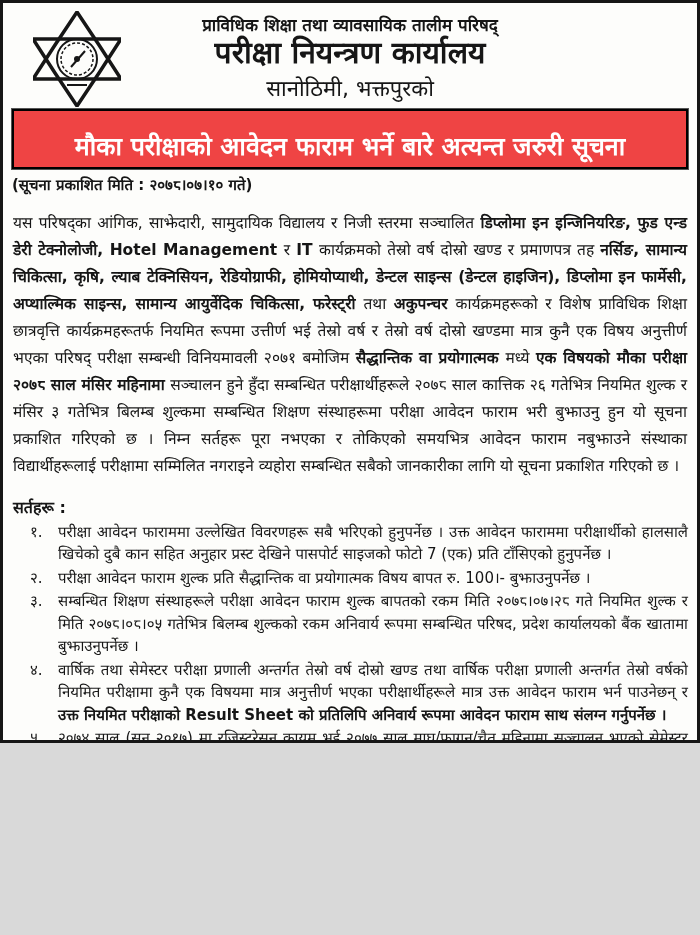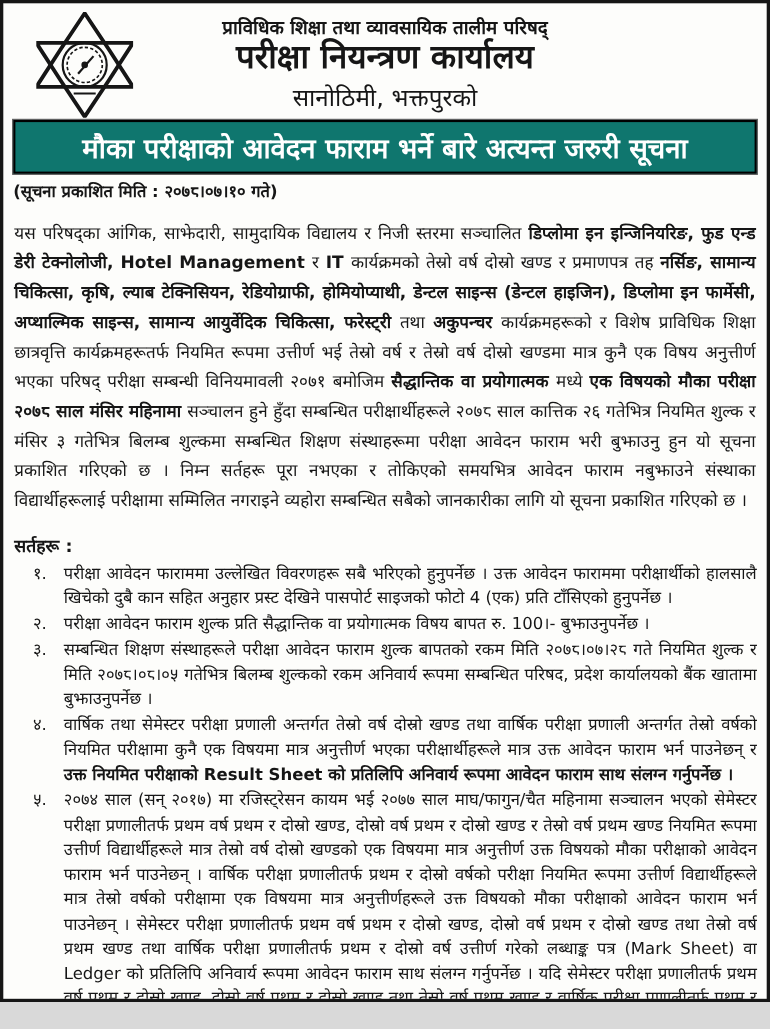--- a/index.html
+++ b/index.html
@@ -1,18 +1,18 @@
 <!DOCTYPE html>
 <html lang="ne"><head>
 <meta charset="utf-8">
 <style>
   html, body { margin:0; padding:0; background:#d9d9d9; }
   .page {
     position: relative;
-    width: 700px; height: 911px;
+    width: 700px; height: 743px;
     box-sizing: border-box;
     margin: 0 auto;
     background: #fdfdfb;
     border: 3px solid #161616;
     color: #161616;
     font-family: "DejaVu Sans", "Liberation Sans", sans-serif;
     overflow: hidden;
     padding: 6px 9px 4px 9px;
   }
   .b { font-weight: bold; }
@@ -22,28 +22,28 @@
     position: absolute; left: 30px; top: 8px;
     width: 88px; height: 96px;
   }
   .hdr { text-align: center; }
   .hdr-l1 { font-size: 17px; font-weight: bold; margin-top: 4px; }
   .hdr-l2 { font-size: 30px; font-weight: bold; line-height: 1.15; }
   .hdr-l3 { font-size: 22px; font-weight: 400; margin-top: 1px; }
 
   .banner {
     margin: 7px 0 5px 0;
-    background: #0f766e;
+    background: #ef4444;
     color: #ffffff;
     border: 2px solid #000;
     outline: 1px solid #555;
     text-align: center;
     font-size: 25px;
     font-weight: bold;
-    padding: 6px 0 5px 0;
+    padding: 17px 0 5px 0;
   }
 
   .date-line { text-align: left; font-size: 15px; font-weight: bold; margin: 3px 0 5px 0; }
 
   .intro {
     font-size: 15.5px;
     line-height: 27px;
     text-align: justify;
     margin: 16px 1px;
   }
@@ -82,21 +82,21 @@
 
   <div class="date-line">(सूचना प्रकाशित मिति : २०७८।०७।१० गते)</div>
 
   <p class="intro"><span>यस परिषद्का आंगिक, साझेदारी, सामुदायिक विद्यालय र निजी स्तरमा सञ्चालित </span><span class="b">डिप्लोमा इन इन्जिनियरिङ, फुड एन्ड डेरी टेक्नोलोजी, Hotel Management </span><span>र </span><span class="b">IT </span><span>कार्यक्रमको तेस्रो वर्ष दोस्रो खण्ड र प्रमाणपत्र तह </span><span class="b">नर्सिङ, सामान्य चिकित्सा, कृषि, ल्याब टेक्निसियन, रेडियोग्राफी, होमियोप्याथी, डेन्टल साइन्स (डेन्टल हाइजिन), डिप्लोमा इन फार्मेसी, अप्थाल्मिक साइन्स, सामान्य आयुर्वेदिक चिकित्सा, फरेस्ट्री </span><span>तथा </span><span class="b">अकुपन्चर </span><span>कार्यक्रमहरूको र विशेष प्राविधिक शिक्षा छात्रवृत्ति कार्यक्रमहरूतर्फ नियमित रूपमा उत्तीर्ण भई तेस्रो वर्ष र तेस्रो वर्ष दोस्रो खण्डमा मात्र कुनै एक विषय अनुत्तीर्ण भएका परिषद् परीक्षा सम्बन्धी विनियमावली २०७१ बमोजिम </span><span class="b">सैद्धान्तिक वा प्रयोगात्मक </span><span>मध्ये </span><span class="b">एक विषयको मौका परीक्षा २०७८ साल मंसिर महिनामा </span><span>सञ्चालन हुने हुँदा सम्बन्धित परीक्षार्थीहरूले २०७८ साल कात्तिक २६ गतेभित्र नियमित शुल्क र मंसिर ३ गतेभित्र बिलम्ब शुल्कमा सम्बन्धित शिक्षण संस्थाहरूमा परीक्षा आवेदन फाराम भरी बुझाउनु हुन यो सूचना प्रकाशित गरिएको छ । निम्न सर्तहरू पूरा नभएका र तोकिएको समयभित्र आवेदन फाराम नबुझाउने संस्थाका विद्यार्थीहरूलाई परीक्षामा सम्मिलित नगराइने व्यहोरा सम्बन्धित सबैको जानकारीका लागि यो सूचना प्रकाशित गरिएको छ ।</span></p>
 
   <div class="cond-heading">सर्तहरू :</div>
 
   <div class="cond-list">
       <div class="cond-item">
         <div class="cond-num">१.</div>
-        <div class="cond-text"><span>परीक्षा आवेदन फाराममा उल्लेखित विवरणहरू सबै भरिएको हुनुपर्नेछ । उक्त आवेदन फाराममा परीक्षार्थीको हालसालै खिचेको दुबै कान सहित अनुहार प्रस्ट देखिने पासपोर्ट साइजको फोटो 4 (एक) प्रति टाँसिएको हुनुपर्नेछ ।</span></div>
+        <div class="cond-text"><span>परीक्षा आवेदन फाराममा उल्लेखित विवरणहरू सबै भरिएको हुनुपर्नेछ । उक्त आवेदन फाराममा परीक्षार्थीको हालसालै खिचेको दुबै कान सहित अनुहार प्रस्ट देखिने पासपोर्ट साइजको फोटो 7 (एक) प्रति टाँसिएको हुनुपर्नेछ ।</span></div>
       </div>
       <div class="cond-item">
         <div class="cond-num">२.</div>
         <div class="cond-text"><span>परीक्षा आवेदन फाराम शुल्क प्रति सैद्धान्तिक वा प्रयोगात्मक विषय बापत रु. 100।- बुझाउनुपर्नेछ ।</span></div>
       </div>
       <div class="cond-item">
         <div class="cond-num">३.</div>
         <div class="cond-text"><span>सम्बन्धित शिक्षण संस्थाहरूले परीक्षा आवेदन फाराम शुल्क बापतको रकम मिति २०७८।०७।२८ गते नियमित शुल्क र मिति २०७८।०८।०५ गतेभित्र बिलम्ब शुल्कको रकम अनिवार्य रूपमा सम्बन्धित परिषद, प्रदेश कार्यालयको बैंक खातामा बुझाउनुपर्नेछ ।</span></div>
       </div>
       <div class="cond-item">

